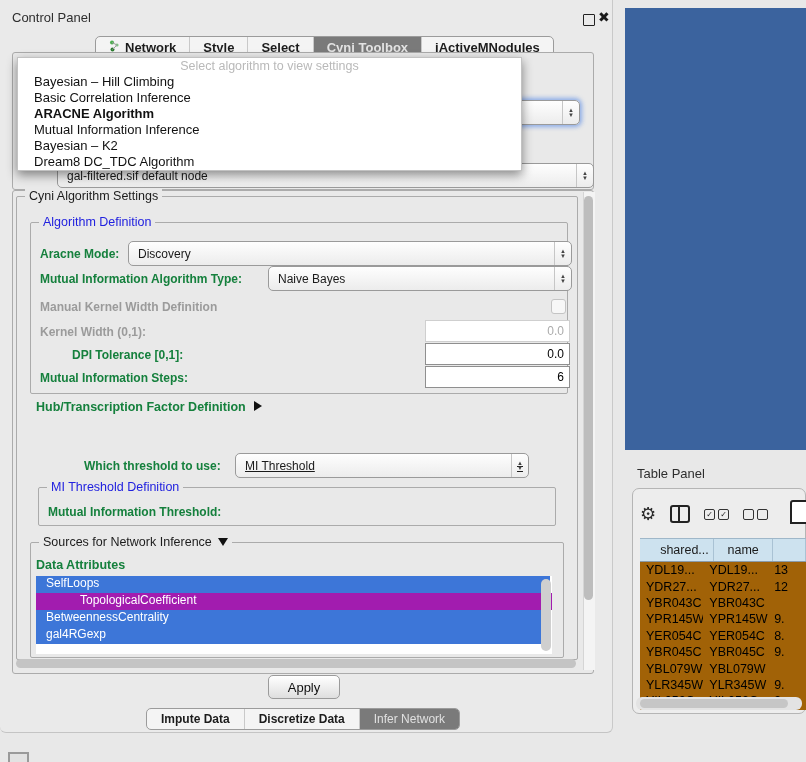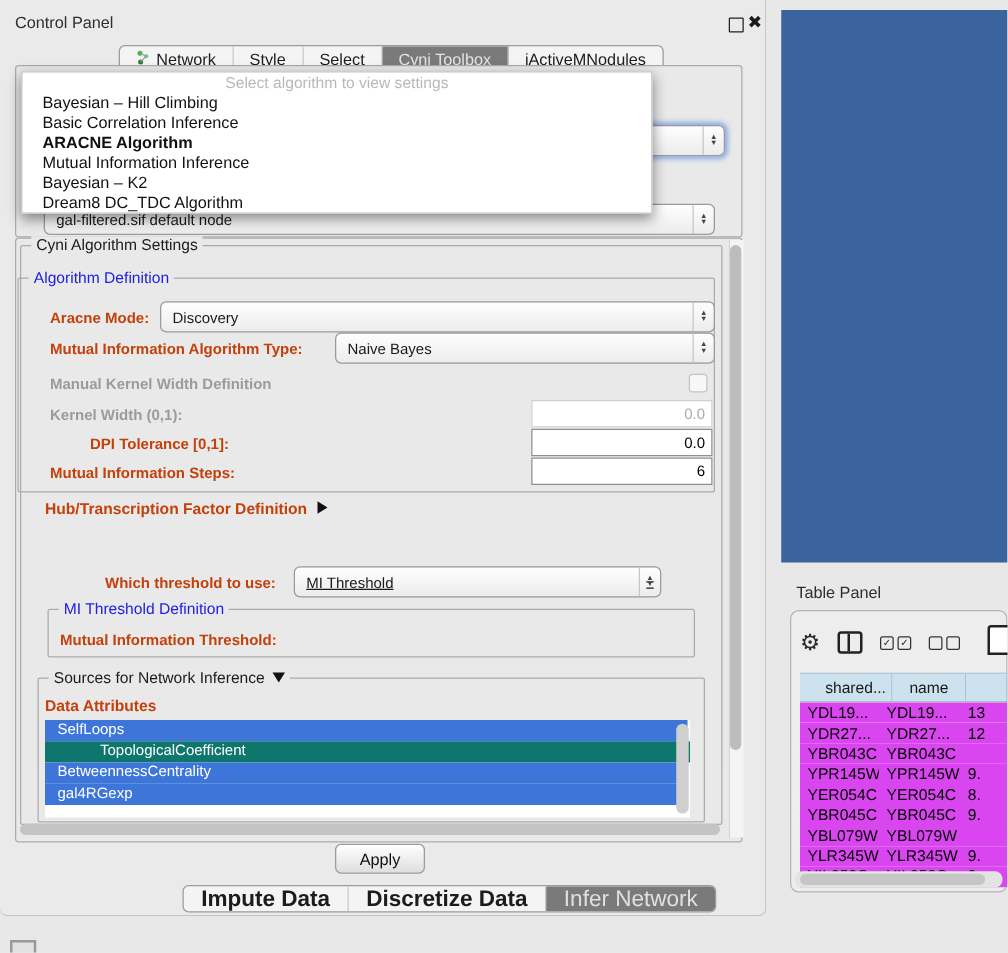--- a/index.html
+++ b/index.html
@@ -10,50 +10,50 @@
   
   #cp{left:0;top:0;width:612px;height:732px;background:#EAEAEA;
       border-right:1px solid #C9C9C9;border-bottom:1px solid #C4C4C4;border-radius:0 0 6px 6px;}
   #cp-title{left:12px;top:10px;font-size:13px;color:#2E2E2E;}
   #cp-float{left:583px;top:14px;width:10px;height:10px;border:1.8px solid #222;border-radius:1px;}
   #cp-close{left:598px;top:9px;font-size:14px;font-weight:bold;color:#1A1A1A;}
   
   #top-tabs{left:95px;top:36px;height:21px;display:flex;align-items:stretch;
             border:1px solid #9B9B9B;border-radius:5px;background:#F4F4F4;overflow:hidden;}
   .ttab{display:flex;align-items:center;gap:5px;padding:0 13px;font-size:13px;color:#1C1C1C;
-        border-right:1px solid #C9C9C9;}
+        border-right:1px solid #C9C9C9;font-weight:bold;}
   .ttab:last-child{border-right:none;}
   .ttab.sel{background:#7A7A7A;color:#E3E3E3;}
   
   .frame{border:1px solid #ABABAB;border-radius:3px;background:#E9E9E9;}
   #frame-top{left:12px;top:52px;width:580px;height:136px;z-index:1;}
   #frame-main{left:12px;top:190px;width:580px;height:482px;z-index:1;}
   
   .combo{border:1px solid #9A9A9A;border-radius:5px;
          background:linear-gradient(#FEFEFE,#ECECEC);display:flex;align-items:center;
          font-size:12px;color:#1A1A1A;}
   .combo .cval{flex:1;padding-left:9px;white-space:nowrap;overflow:hidden;}
   .combo .spin{width:16px;align-self:stretch;display:flex;flex-direction:column;
                align-items:center;justify-content:center;color:#444;font-size:6px;line-height:5px;
                border-left:1px solid #C6C6C6;}
   #combo-alg-behind{left:100px;top:100px;width:478px;height:23px;z-index:2;
                     box-shadow:0 0 4px 2px rgba(90,140,230,.65);}
-  #combo-net-behind{left:35px;top:163px;width:535px;height:23px;z-index:2;gap:28px;}
+  #combo-net-behind{left:57px;top:163px;width:535px;height:23px;z-index:2;gap:28px;}
   
   #popup{left:17px;top:57px;width:503px;height:112px;background:#FFFFFF;z-index:50;
          border:1px solid #C2C2C2;box-shadow:0 4px 10px rgba(0,0,0,.45);}
   #popup .ph{height:15px;text-align:center;font-size:12.5px;color:#B9B9B9;padding-top:1px;}
   #popup .it{height:16px;font-size:13px;color:#111;padding-left:16px;white-space:nowrap;}
   #popup .it.b{font-weight:bold;}
   
   .grp{position:absolute;border:1px solid #ABABAB;border-radius:2px;}
   .grp>.ttl{position:absolute;top:-8px;left:8px;background:#E9E9E9;padding:0 4px;
             font-size:12.5px;white-space:nowrap;}
   .blue{color:#2121DF;} .green{color:#21CC21;} .dark{color:#1C1C1C;}
-  .lbl{position:absolute;font-size:12px;font-weight:bold;color:#c2410c;white-space:nowrap;}
+  .lbl{position:absolute;font-size:12px;font-weight:bold;color:#15803d;white-space:nowrap;}
   .lbl.dis{color:#9B9B9B;}
   .fld{position:absolute;background:#FFF;border:1px solid #8F8F8F;font-size:12px;color:#000;
        text-align:right;padding:0 5px;display:flex;align-items:center;justify-content:flex-end;}
   .fld.dis{border:1px solid #CFCFCF;color:#ABABAB;}
   .cb{position:absolute;width:13px;height:13px;border:1px solid #C4C4C4;border-radius:3px;
       background:#F7F7F7;}
   .arrow-r{display:inline-block;width:0;height:0;border-left:8px solid #111;
            border-top:5px solid transparent;border-bottom:5px solid transparent;margin-left:8px;}
   .arrow-d{display:inline-block;width:0;height:0;border-top:8px solid #111;
            border-left:5px solid transparent;border-right:5px solid transparent;margin-left:6px;}
@@ -65,21 +65,21 @@
   #vsb-track{left:583px;top:192px;width:11px;height:478px;background:#F4F4F4;
              border-left:1px solid #D5D5D5;z-index:2;}
   #vsb-thumb{left:584px;top:196px;width:9px;height:404px;background:#BDBDBD;border-radius:5px;z-index:3;}
   #hsb-thumb{left:16px;top:659px;width:560px;height:9px;background:#C4C4C4;border-radius:5px;z-index:3;}
   
   #apply-btn{left:268px;top:675px;width:70px;height:22px;border:1px solid #9B9B9B;border-radius:5px;
              background:linear-gradient(#FFFFFF,#DEDEDE);font-size:13px;color:#111;
              display:flex;align-items:center;justify-content:center;z-index:4;}
   #bottom-tabs{left:146px;top:708px;height:20px;display:flex;border:1px solid #9B9B9B;
                border-radius:5px;background:#F4F4F4;overflow:hidden;z-index:5;}
-  .btab{display:flex;align-items:center;padding:0 14px;font-size:18px;font-weight:bold;
+  .btab{display:flex;align-items:center;padding:0 14px;font-size:12px;font-weight:bold;
         color:#1C1C1C;border-right:1px solid #C9C9C9;}
   .btab:last-child{border-right:none;}
   .btab.sel{background:#7A7A7A;color:#E0E0E0;font-weight:normal;}
   #mini-sq{left:8px;top:752px;width:17px;height:10px;border:2px solid #9A9A9A;background:#E2E2E2;}
   
   #net-blue{left:625px;top:8px;width:181px;height:442px;background:#3B639E;}
   
   #tp-title{left:637px;top:466px;font-size:13px;color:#2E2E2E;}
   #tp-win{left:632px;top:488px;width:172px;height:224px;background:#EDEDED;
           border:1px solid #B5B5B5;border-radius:7px;overflow:hidden;}
@@ -90,21 +90,21 @@
   .cbpair{display:flex;gap:3px;}
   .cbpair .sq{width:9px;height:9px;border:1.5px solid #333;border-radius:2px;font-size:8px;
               line-height:9px;text-align:center;color:#222;font-weight:bold;}
   #sheeticon{position:absolute;left:790px;top:500px;width:22px;height:20px;border:2px solid #222;
              border-radius:3px 3px 0 0;background:#FFF;}
   #tp-table{left:640px;top:538px;width:166px;overflow:hidden;}
   #tp-head{display:flex;height:22px;border-top:1px solid #9FB7C9;border-bottom:1px solid #8A9BA9;}
   #tp-head .hc{background:#CDE2EF;border-right:1px solid #A9C2D4;font-size:12.5px;color:#1A1A1A;
                display:flex;align-items:center;justify-content:center;overflow:hidden;white-space:nowrap;}
   #tp-rows{background:#FFF;}
-  .trow{display:flex;height:16.4px;background:#d946ef;}
+  .trow{display:flex;height:16.4px;background:#a16207;}
   .trow .tc{font-size:12.5px;color:#000;padding-left:6px;white-space:nowrap;overflow:hidden;
             display:flex;align-items:center;}
   .c1{width:72px;padding-left:16px;} .c2{width:74px;} .c3{width:40px;}
   #tp-hsb{left:640px;top:699px;width:148px;height:9px;background:#C6C6C6;border-radius:5px;z-index:3;}
   #tp-hsb-track{left:636px;top:697px;width:166px;height:13px;background:#E3E3E3;border-radius:6px;}
 </style>
 </head>
 <body>
 
 <div id="cp" class="abs">
@@ -158,21 +158,21 @@
         <div class="it">Mutual Information Inference</div>
         <div class="it">Bayesian – K2</div>
         <div class="it">Dream8 DC_TDC Algorithm</div>
       </div>
   </div>
 
   <div class="grp" style="left:16px;top:196px;width:560px;height:462px;z-index:2;">
     <span class="ttl dark">Cyni Algorithm Settings</span>
   </div>
 
-  <div class="grp" style="left:14px;top:222px;width:536px;height:170px;z-index:2;padding-left:20px;">
+  <div class="grp" style="left:30px;top:222px;width:536px;height:170px;z-index:2;">
     <span class="ttl blue">Algorithm Definition</span>
   </div>
   <div class="lbl" style="left:40px;top:247px;z-index:3;">Aracne Mode:</div>
   <div class="abs combo" style="left:128px;top:241px;width:442px;height:23px;z-index:3;">
     <span class="cval">Discovery</span>
     <span class="spin">▲<br>▼</span>
   </div>
   <div class="lbl" style="left:40px;top:272px;z-index:3;">Mutual Information Algorithm Type:</div>
   <div class="abs combo" style="left:268px;top:266px;width:302px;height:23px;z-index:3;">
     <span class="cval">Naive Bayes</span>
@@ -200,21 +200,21 @@
     <span class="ttl blue">MI Threshold Definition</span>
   </div>
   <div class="lbl" style="left:48px;top:505px;z-index:3;">Mutual Information Threshold:</div>
 
   <div class="grp" style="left:30px;top:542px;width:532px;height:114px;z-index:2;">
     <span class="ttl dark"><span>Sources for Network Inference</span><span class="arrow-d"></span></span>
   </div>
   <div class="lbl" style="left:36px;top:558px;font-size:12.5px;z-index:3;">Data Attributes</div>
   <div id="attr-list" class="abs">
       <div class="row" style="background: rgb(61, 118, 216);">SelfLoops</div>
-      <div class="row" style="background: #0f766e; padding-left: 44px;">TopologicalCoefficient</div>
+      <div class="row" style="background: #a21caf; padding-left: 44px;">TopologicalCoefficient</div>
       <div class="row" style="background: rgb(61, 118, 216);">BetweennessCentrality</div>
       <div class="row" style="background: rgb(61, 118, 216);">gal4RGexp</div>
     </div>
   <div id="attr-scroll" class="abs"></div>
 
   <div id="vsb-track" class="abs"></div>
   <div id="vsb-thumb" class="abs"></div>
   <div id="hsb-thumb" class="abs"></div>
 
   <div id="apply-btn" class="abs">Apply</div>

